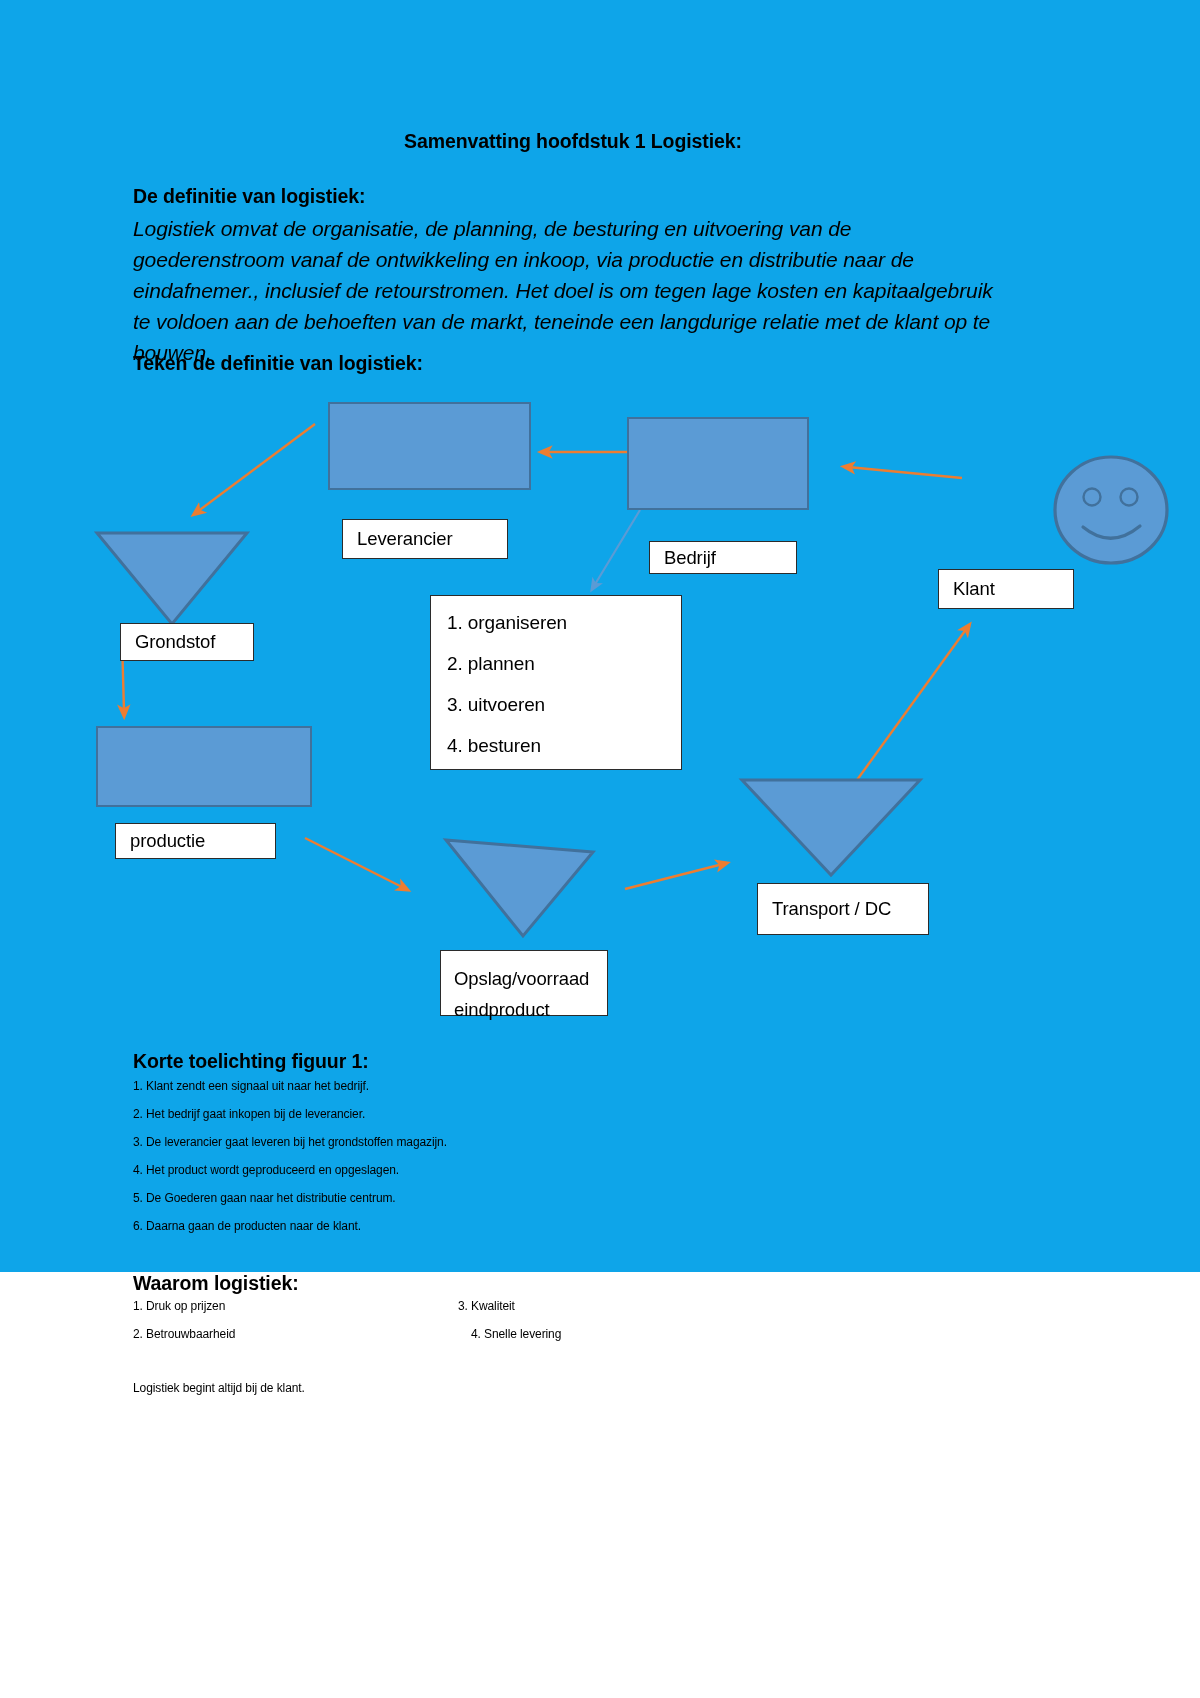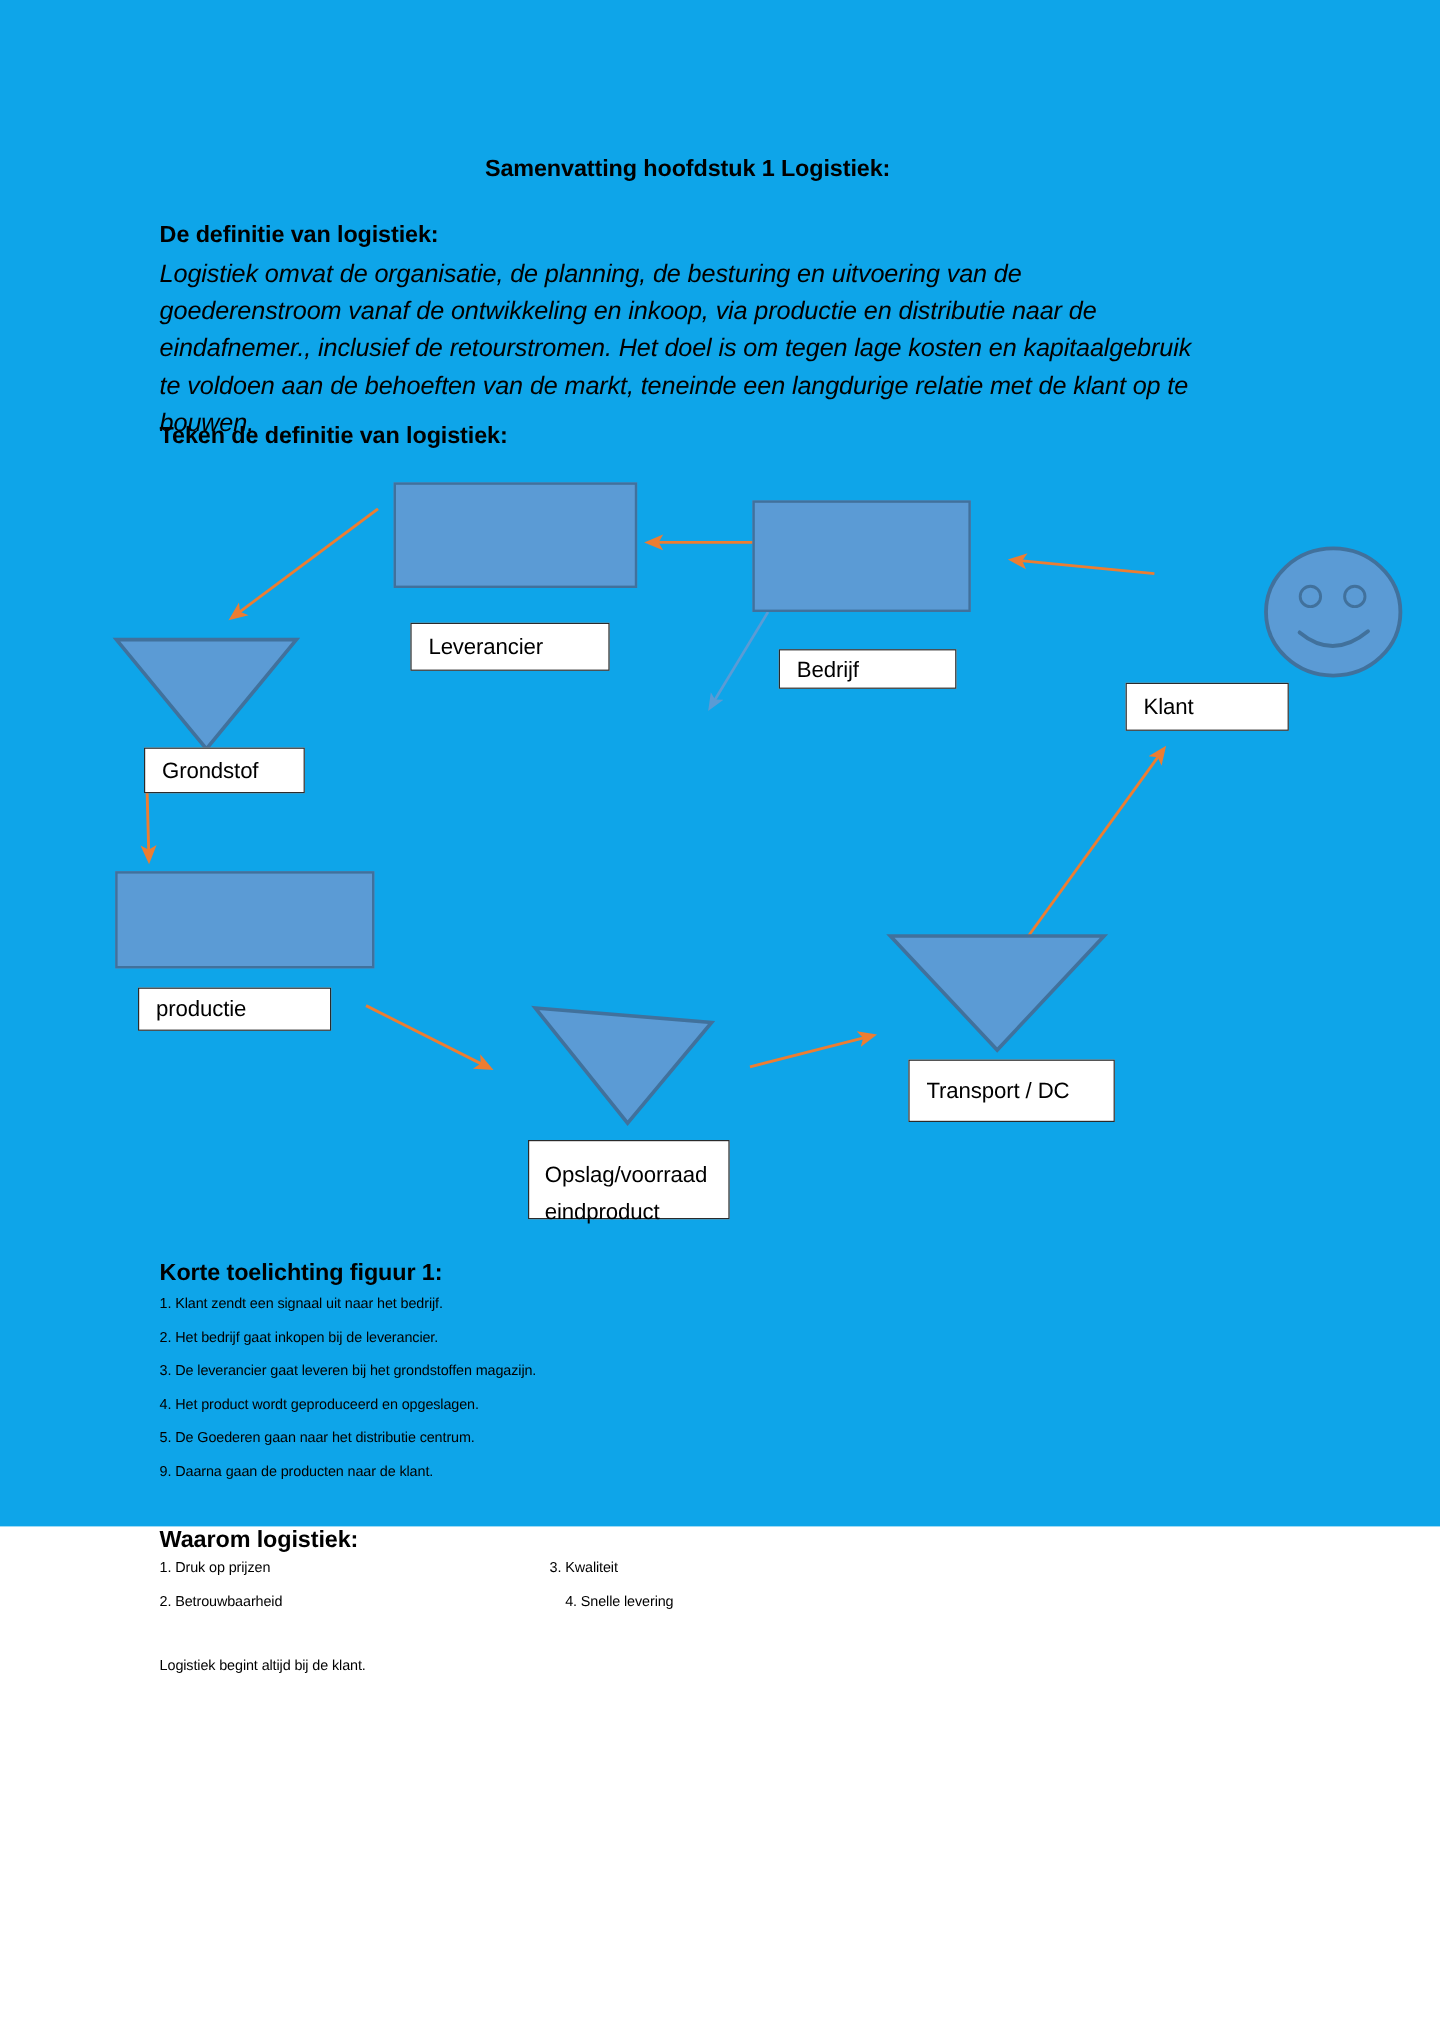--- a/index.html
+++ b/index.html
@@ -193,31 +193,37 @@
 
     <div class="label-box" style="left:115px; top:823px; width:161px; height:36px;">productie</div>
 
     <div class="label-box two-line" style="left:440px; top:950px; width:168px; height:66px; padding-left:13px;">
       <div>Opslag/voorraad</div>
       <div>eindproduct</div>
     </div>
 
     <div class="label-box" style="left:757px; top:883px; width:172px; height:52px;">Transport / DC</div>
 
+    <div class="list-box" style="left:430px; top:595px; width:252px; height:175px;">
+      <span class="li" style="top:16px;">1. organiseren</span>
+      <span class="li" style="top:57px;">2. plannen</span>
+      <span class="li" style="top:98px;">3. uitvoeren</span>
+      <span class="li" style="top:139px;">4. besturen</span>
+    </div>
 
   </div>
 
   <div class="heading" style="left:133px; top:1050px;">Korte toelichting figuur 1:</div>
 
   <div class="bodyline" style="left:133px; top:1079px;">1. Klant zendt een signaal uit naar het bedrijf.</div>
   <div class="bodyline" style="left:133px; top:1107px;">2. Het bedrijf gaat inkopen bij de leverancier.</div>
   <div class="bodyline" style="left:133px; top:1135px;">3. De leverancier gaat leveren bij het grondstoffen magazijn.</div>
   <div class="bodyline" style="left:133px; top:1163px;text-align:center;">4. Het product wordt geproduceerd en opgeslagen.</div>
   <div class="bodyline" style="left:133px; top:1191px;">5. De Goederen gaan naar het distributie centrum.</div>
-  <div class="bodyline" style="left:133px; top:1219px;">9. Daarna gaan de producten naar de klant.</div>
+  <div class="bodyline" style="left:133px; top:1219px;">6. Daarna gaan de producten naar de klant.</div>
 
   <div class="heading" style="left:133px; top:1272px;">Waarom logistiek:</div>
 
   <div class="bodyline" style="left:133px; top:1299px;">1. Druk op prijzen</div>
   <div class="bodyline" style="left:133px; top:1327px;">2. Betrouwbaarheid</div>
   <div class="bodyline" style="left:458px; top:1299px;">3. Kwaliteit</div>
   <div class="bodyline" style="left:471px; top:1327px;">4. Snelle levering</div>
 
   <div class="bodyline" style="left:133px; top:1381px;">Logistiek begint altijd bij de klant.</div>
 

